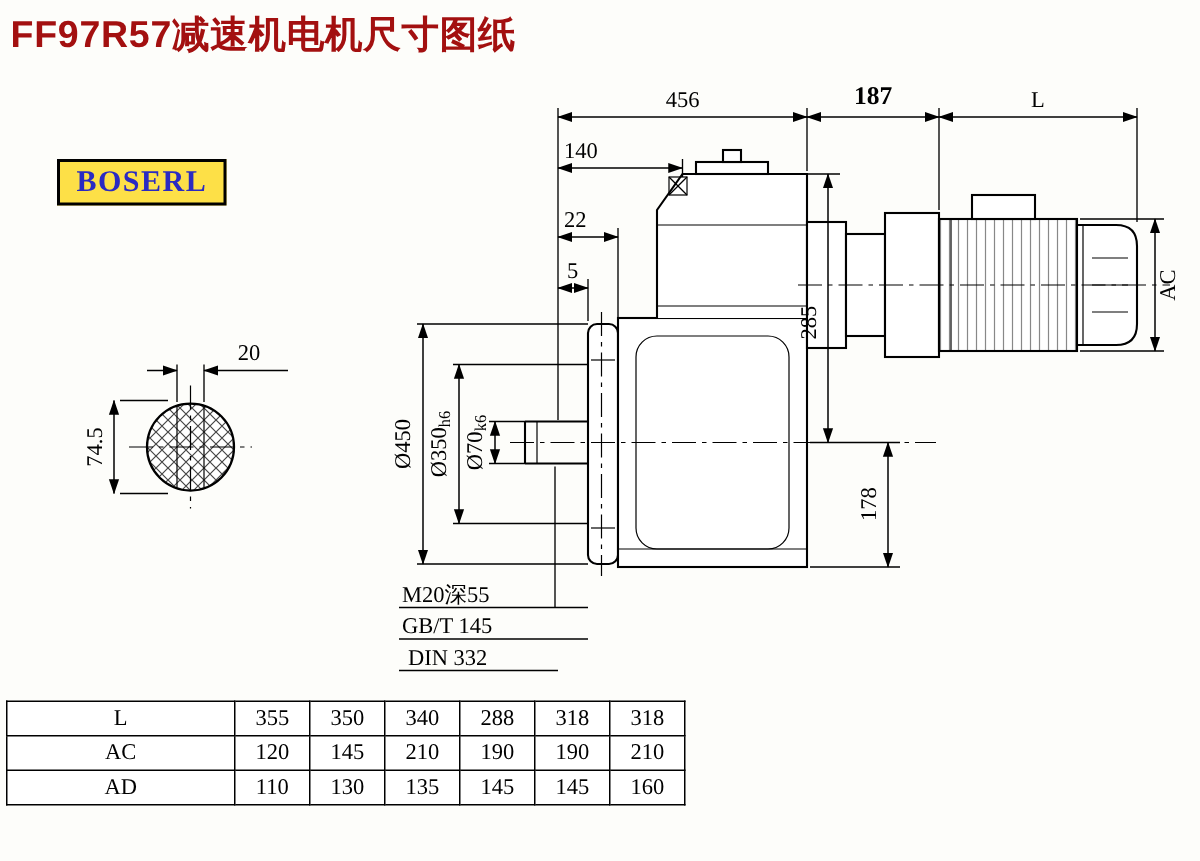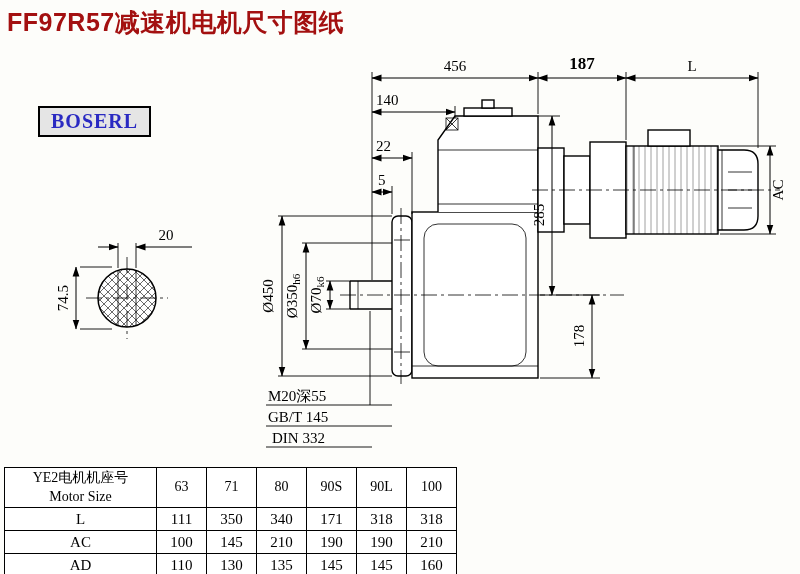--- a/index.html
+++ b/index.html
@@ -1,21 +1,21 @@
 <!DOCTYPE html>
 <html><head>
 <meta charset="utf-8">
 <style>
   * { margin:0; padding:0; box-sizing:border-box; }
   html,body { width:800px; height:574px; }
   body { background:#fdfdfa; font-family:"Liberation Serif", serif; position:relative; overflow:hidden; }
   .page { position:relative; width:800px; height:574px; }
   .title { position:absolute; left:7px; top:6px; font-family:"Liberation Sans",sans-serif;
            font-weight:bold; font-size:25px; color:#a31010; letter-spacing:0.5px; }
-  .logo { position:absolute; left:38px; top:106px; border:2px solid #000; padding:2px 11px; background:#e5e5e5; }
+  .logo { position:absolute; left:38px; top:106px; border:2px solid #000; padding:2px 11px; background:#fde047; }
   .logo span { font-family:"Liberation Serif",serif; font-weight:bold; font-size:20px; color:#2a2ac2; letter-spacing:1px; }
   svg.drawing { position:absolute; left:0; top:0; }
   .out  { fill:#ffffff; stroke:#000; stroke-width:1.4; }
   .thin { fill:none; stroke:#000; stroke-width:0.8; }
   .dim  { stroke:#000; stroke-width:1; fill:none; }
   .ext  { stroke:#000; stroke-width:0.9; }
   .cl   { stroke:#000; stroke-width:0.8; stroke-dasharray:16 4 3 4; fill:none; }
   .dt   { font-family:"Liberation Serif",serif; font-size:15px; fill:#000; }
   .dtb  { font-family:"Liberation Serif",serif; font-size:17px; font-weight:bold; fill:#000; }
   .sub  { font-size:11px; }
@@ -214,44 +214,32 @@
       <line class="ext" x1="266" y1="405" x2="392" y2="405"></line>
       <text class="dt" x="268" y="422">GB/T 145</text>
       <line class="ext" x1="266" y1="426" x2="392" y2="426"></line>
       <text class="dt" x="272" y="443">DIN 332</text>
       <line class="ext" x1="266" y1="447" x2="372" y2="447"></line>
     </g>
   </svg>
 
   <table class="spec">
     <tbody>
-        <tr class="hrow">
-      <td class="head">
-        <div>YE2电机机座号</div>
-        <div>Motor Size</div>
-      </td>
-      <td class="val">63</td>
-      <td class="val">71</td>
-      <td class="val">80</td>
-      <td class="val">90S</td>
-      <td class="val">90L</td>
-      <td class="val">100</td>
-    </tr>
     <tr>
       <td class="head">L</td>
-      <td class="val">111</td>
+      <td class="val">355</td>
       <td class="val">350</td>
       <td class="val">340</td>
-      <td class="val">171</td>
+      <td class="val">288</td>
       <td class="val">318</td>
       <td class="val">318</td>
     </tr>
     <tr>
       <td class="head">AC</td>
-      <td class="val">100</td>
+      <td class="val">120</td>
       <td class="val">145</td>
       <td class="val">210</td>
       <td class="val">190</td>
       <td class="val">190</td>
       <td class="val">210</td>
     </tr>
     <tr>
       <td class="head">AD</td>
       <td class="val">110</td>
       <td class="val">130</td>

